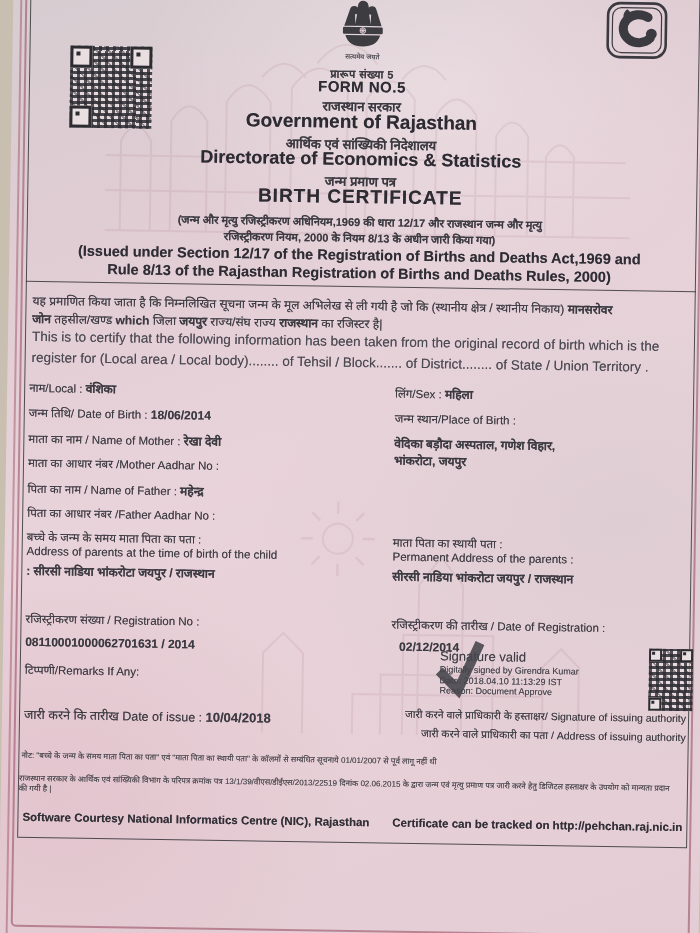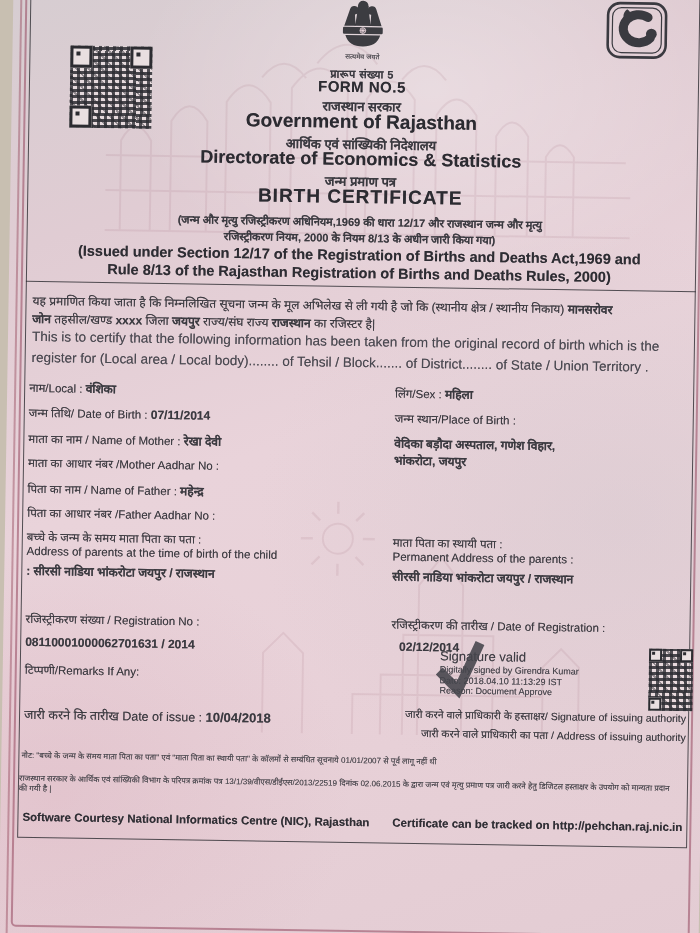--- a/index.html
+++ b/index.html
@@ -137,26 +137,26 @@
   <div class="abs ctr h-hi" style="top:141px;">आर्थिक एवं सांख्यिकी निदेशालय</div>
   <div class="abs ctr h-en2" style="top:155px;">Directorate of Economics &amp; Statistics</div>
   <div class="abs ctr h-hi" style="top:178px;">जन्म प्रमाण पत्र</div>
   <div class="abs ctr h-cert" style="top:192px;">BIRTH CERTIFICATE</div>
   <div class="abs ctr h-act-hi" style="top:220px;">(जन्म और मृत्यु रजिस्ट्रीकरण अधिनियम,1969 की धारा 12/17 और राजस्थान जन्म और मृत्यु</div>
   <div class="abs ctr h-act-hi" style="top:236px;">रजिस्ट्रीकरण नियम, 2000 के नियम 8/13 के अधीन जारी किया गया)</div>
   <div class="abs ctr h-act-en" style="top:253px;">(Issued under Section 12/17 of the Registration of Births and Deaths Act,1969 and</div>
   <div class="abs ctr h-act-en" style="top:271px;">Rule 8/13 of the Rajasthan Registration of Births and Deaths Rules, 2000)</div>
 
   <div class="abs t-hi" style="left:24px;right:16px;top:303px;"><span>यह प्रमाणित किया जाता है कि निम्नलिखित सूचना जन्म के मूल अभिलेख से ली गयी है जो कि (स्थानीय क्षेत्र / स्थानीय निकाय) </span><b>मानसरोवर</b></div>
-  <div class="abs t-hi" style="left:24px;right:16px;top:321px;"><b>जोन</b><span>  तहसील/खण्ड </span><b>xxxx</b><span>  जिला </span><b>जयपुर</b><span>  राज्य/संघ राज्य </span><b>राजस्थान</b><span> का रजिस्टर है|</span></div>
+  <div class="abs t-hi" style="left:24px;right:16px;top:321px;"><b>जोन</b><span>  तहसील/खण्ड </span><b>which</b><span>  जिला </span><b>जयपुर</b><span>  राज्य/संघ राज्य </span><b>राजस्थान</b><span> का रजिस्टर है|</span></div>
   <div class="abs t-en" style="left:24px;right:14px;top:340px;">This is to certify that the following information has been taken from the original record of birth which is the</div>
   <div class="abs t-en" style="left:24px;right:14px;top:361px;">register for (Local area / Local body)........ of Tehsil / Block....... of District........ of State / Union Territory .</div>
 
   <div class="abs lbl" style="left:22px;top:390px;"><span>नाम/Local :</span> <b class="val">वंशिका</b></div>
-  <div class="abs lbl" style="left:22px;top:416px;"><span>जन्म तिथि/ Date of Birth :</span> <b class="val">07/11/2014</b></div>
+  <div class="abs lbl" style="left:22px;top:416px;"><span>जन्म तिथि/ Date of Birth :</span> <b class="val">18/06/2014</b></div>
   <div class="abs lbl" style="left:22px;top:441px;"><span>माता का नाम / Name of Mother :</span> <b class="val">रेखा देवी</b></div>
   <div class="abs lbl" style="left:22px;top:466px;">माता का आधार नंबर /Mother Aadhar No :</div>
   <div class="abs lbl" style="left:22px;top:491px;"><span>पिता का नाम / Name of Father :</span> <b class="val">महेन्द्र</b></div>
   <div class="abs lbl" style="left:22px;top:516px;">पिता का आधार नंबर /Father Aadhar No :</div>
   <div class="abs lbl" style="left:22px;top:540px;">बच्चे के जन्म के समय माता पिता का पता :</div>
   <div class="abs lbl" style="left:22px;top:556px;">Address of parents at the time of birth of the child</div>
   <div class="abs val" style="left:22px;top:573px;">:  सीरसी नाडिया भांकरोटा जयपुर  / राजस्थान</div>
 
   <div class="abs lbl" style="left:388px;top:390px;"><span>लिंग/Sex :</span> <b class="val">महिला</b></div>
   <div class="abs lbl" style="left:388px;top:416px;">जन्म स्थान/Place of Birth :</div>

